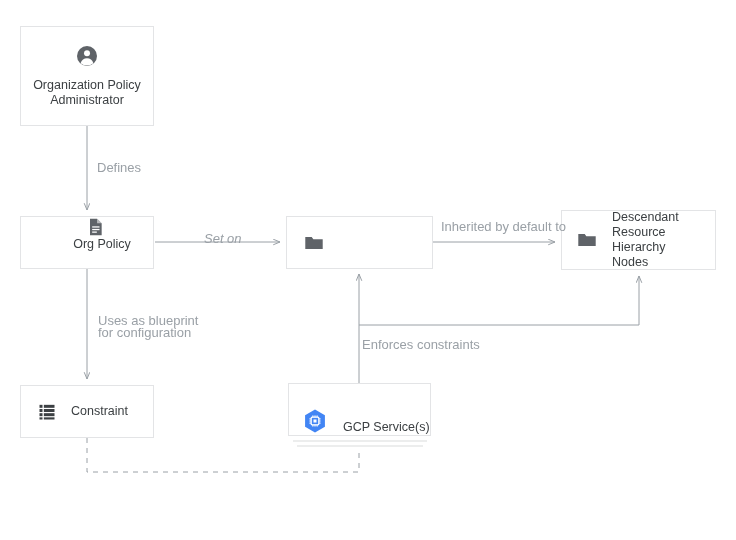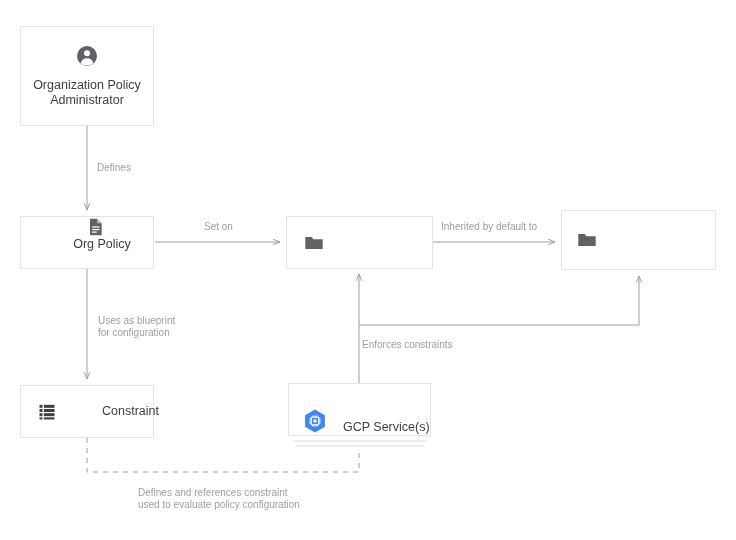--- a/index.html
+++ b/index.html
@@ -56,21 +56,21 @@
   }
   .icon {
     display: inline-flex;
     align-items: center;
     justify-content: center;
     flex: none;
   }
   .edge-label {
     position: absolute;
     color: #9aa0a6;
-    font-size: 10px;
+    font-size: 13px;
     line-height: 12px;
     white-space: pre-line;
     z-index: 3;
   }
   .stack-line {
     position: absolute;
     background: #eceded;
     height: 2px;
     z-index: 1;
   }
@@ -152,23 +152,26 @@
       </svg>
     </span>
   </div>
 
   <div class="node row" style="left:561px; top:210px; width:155px; height:60px; padding-left:14px;">
     <span class="icon">
       <svg width="22" height="22" viewBox="0 0 24 24" xmlns="http://www.w3.org/2000/svg">
         <path d="M2.5,5.5 L9.5,5.5 L11.3,8 L21.5,8 L21.5,18.5 L2.5,18.5 Z" fill="#5f6368"></path>
       </svg>
     </span>
-  </div>
-
-  <div class="node row" style="left:20px; top:385px; width:134px; height:53px; padding-left:16px;gap:31px;">
+    <span class="node-label">Descendant
+Resource Hierarchy
+Nodes</span>
+  </div>
+
+  <div class="node row" style="left:20px; top:385px; width:134px; height:53px; padding-left:16px;">
     <span class="icon">
       <svg width="20" height="20" viewBox="0 0 24 24" xmlns="http://www.w3.org/2000/svg">
         <rect x="3" y="3.4" width="3.6" height="3.6" fill="#3c4043"></rect>
         <rect x="8.2" y="3.4" width="12.8" height="3.6" fill="#3c4043"></rect>
         <rect x="3" y="8.4" width="3.6" height="3.6" fill="#3c4043"></rect>
         <rect x="8.2" y="8.4" width="12.8" height="3.6" fill="#3c4043"></rect>
         <rect x="3" y="13.4" width="3.6" height="3.6" fill="#3c4043"></rect>
         <rect x="8.2" y="13.4" width="12.8" height="3.6" fill="#3c4043"></rect>
         <rect x="3" y="18.4" width="3.6" height="2.6" fill="#3c4043"></rect>
         <rect x="8.2" y="18.4" width="12.8" height="2.6" fill="#3c4043"></rect>
@@ -197,25 +200,23 @@
           <line x1="15.3" y1="12" x2="16.5" y2="12"></line>
           <line x1="15.3" y1="13.8" x2="16.5" y2="13.8"></line>
         </g>
       </svg>
     </span>
     <span class="node-label">GCP Service(s)</span>
   </div>
 
   <div class="edge-label" style="left:97px; top:162px;">Defines</div>
 
-  <div class="edge-label" style="left:204px; top:221px;">Set on</div>
+  <div class="edge-label" style="left:204px; top:233px;font-style:italic;">Set on</div>
 
   <div class="edge-label" style="left:441px; top:221px;">Inherited by default to</div>
 
   <div class="edge-label" style="left:98px; top:315px;">Uses as blueprint
 for configuration</div>
 
   <div class="edge-label" style="left:362px; top:339px;">Enforces constraints</div>
 
-  <div class="edge-label" style="left:138px; top:487px;">Defines and references constraint
-used to evaluate policy configuration</div>
 
 </div>
 
 </body></html>

